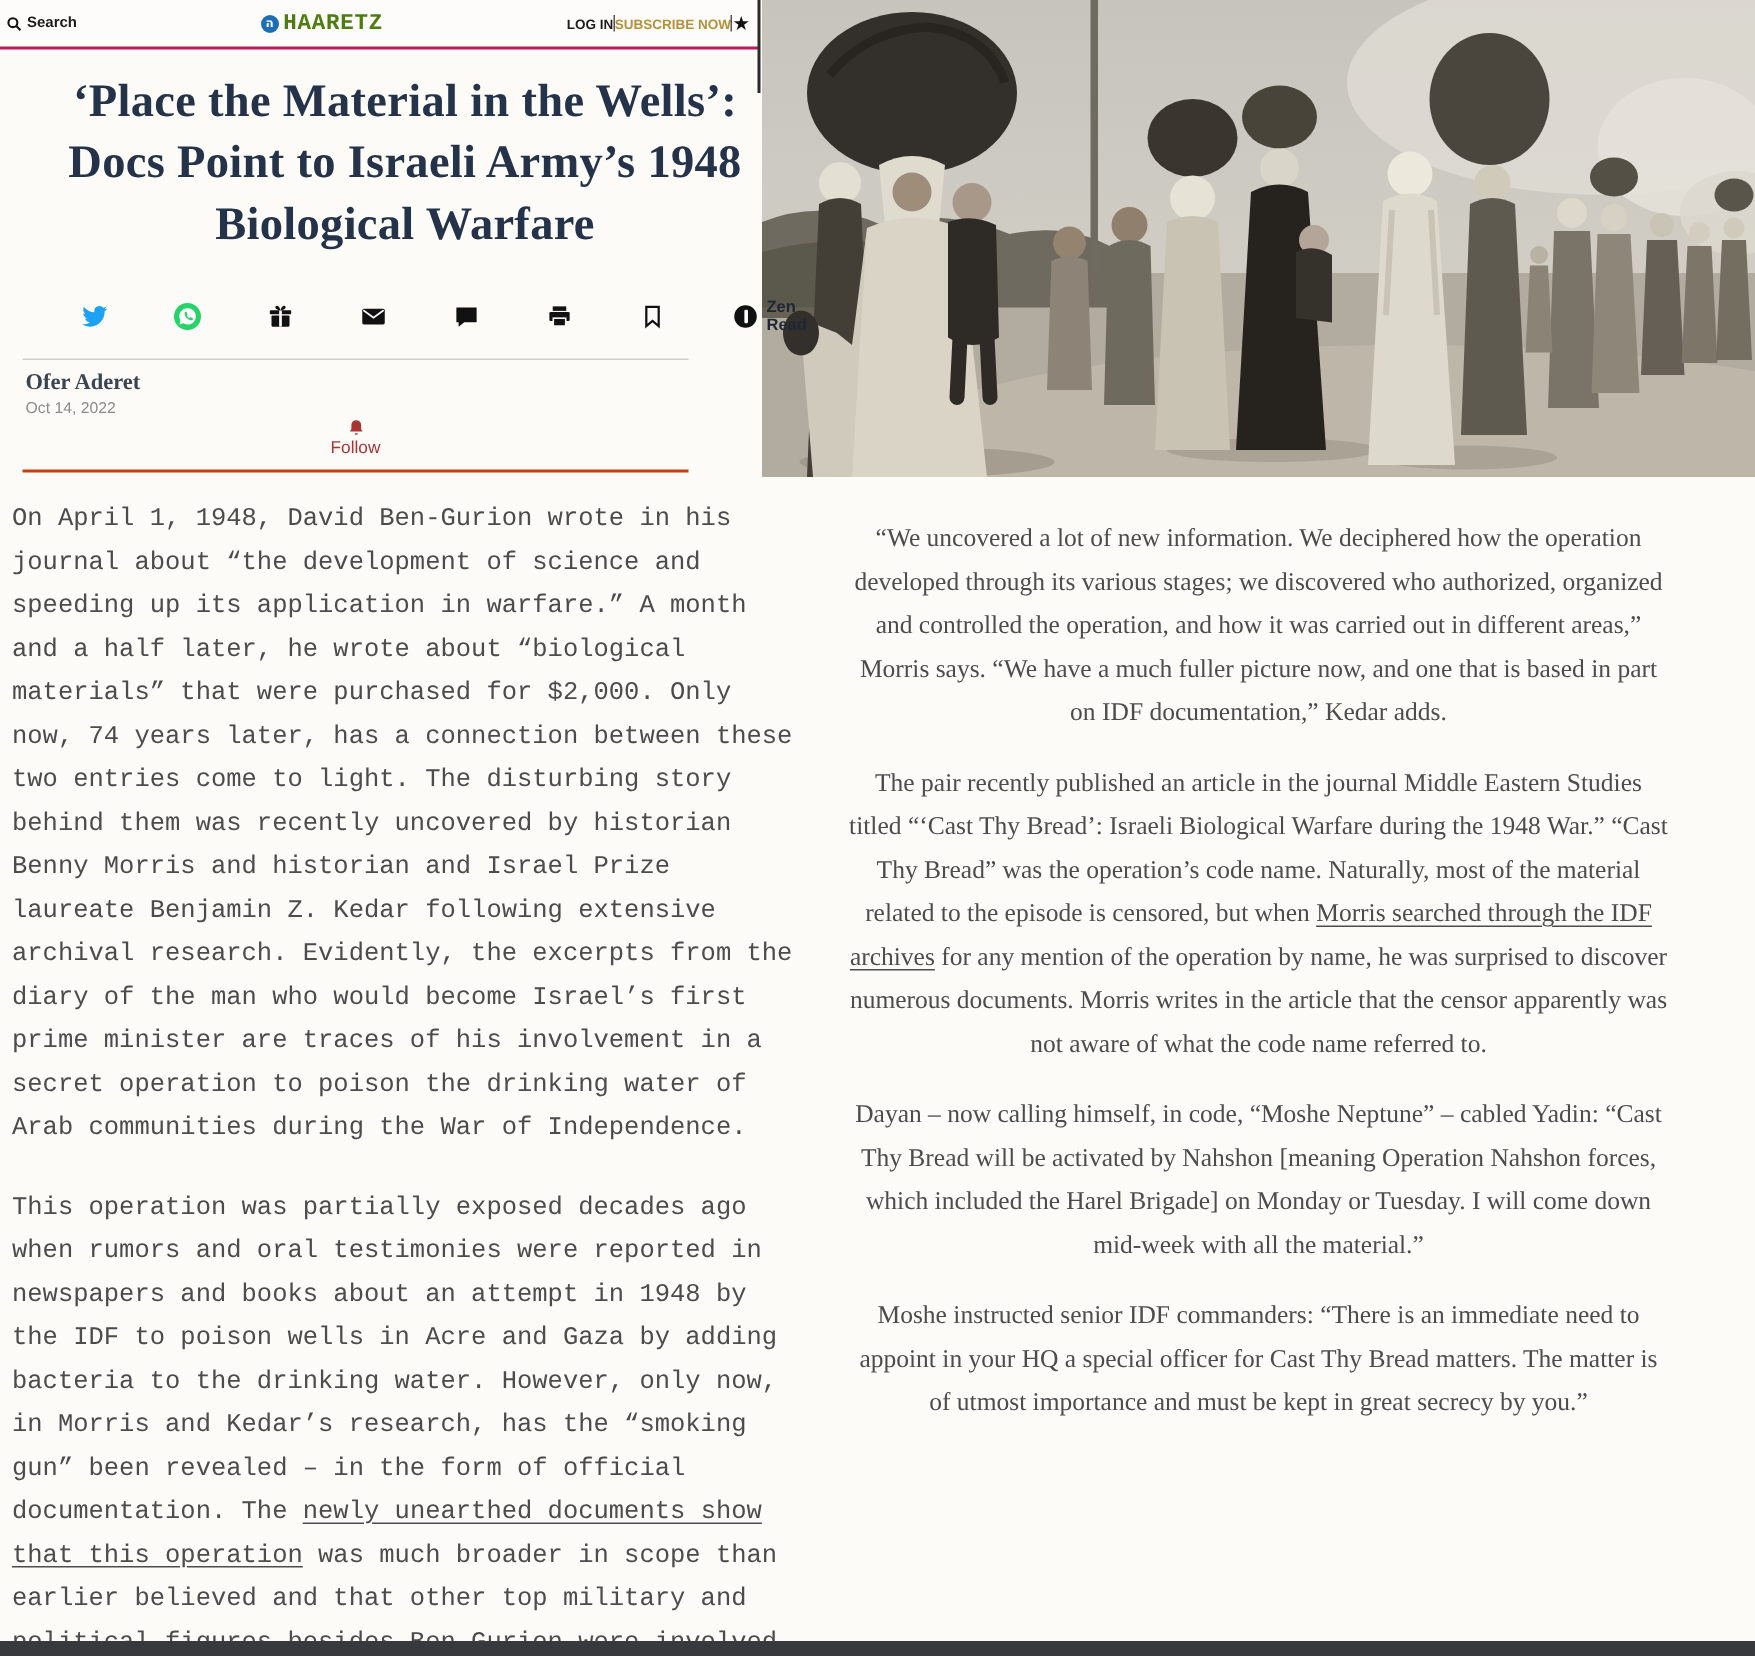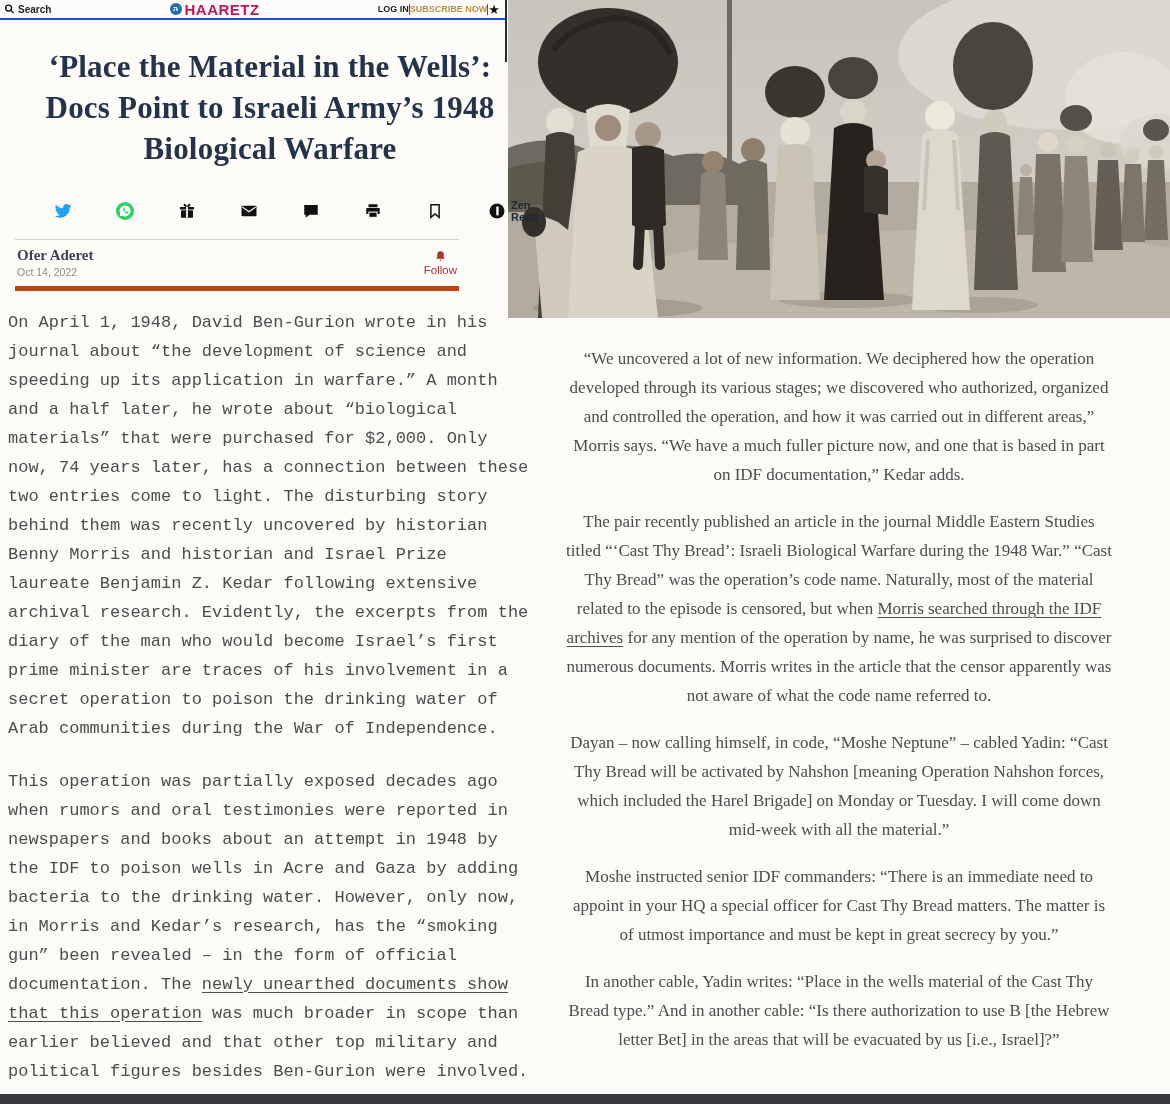--- a/index.html
+++ b/index.html
@@ -4,36 +4,36 @@
 <style>
   * { margin:0; padding:0; box-sizing:border-box; }
   html,body { background:#e9e7e2; }
   .page {
     position:relative; width:1170px; height:1104px; margin:0 auto;
     background:#fcfbf8; overflow:hidden;
     font-family:"Liberation Serif", serif;
   }
   
   .topnav {
-    position:absolute; left:0; top:0; width:506px; height:20px;
-    background:#fdfcfa; border-bottom:2px solid #1d4ed8;
+    position:absolute; left:0; top:0; width:506px; height:33px;
+    background:#fdfcfa; border-bottom:2px solid #be185d;
     display:flex; align-items:center; justify-content:space-between;
     font-family:"Liberation Sans", sans-serif; padding:0 6px 0 4px;
   }
   .nav-divider-v {
     position:absolute; left:505px; top:0; width:2px; height:62px; background:#2b2b2b;
   }
   .search-btn { display:flex; align-items:center; gap:3px; font-size:10px; font-weight:700; color:#1c1c1c; cursor:pointer; }
   .logo { display:flex; align-items:center; gap:3px; cursor:pointer; }
   .logo-mark {
     width:12px; height:12px; border-radius:50%; background:var(--logo-blue,#1d6fb5);
     color:#fff; font-size:8px; line-height:12px; text-align:center; font-weight:700;
     font-family:"DejaVu Sans", sans-serif;
   }
-  .logo-text { font-family:Liberation Sans, sans-serif; font-weight:700; font-size:15px; letter-spacing:.5px; color:#be185d; }
+  .logo-text { font-family:Liberation Mono, monospace; font-weight:700; font-size:15px; letter-spacing:.5px; color:#4d7c0f; }
   .account { display:flex; align-items:center; gap:0; }
   .login { font-size:9px; font-weight:700; color:#1c1c1c; cursor:pointer; }
   .subscribe { font-size:9px; font-weight:700; color:var(--subscribe-gold,#b5913b); cursor:pointer; }
   .vbar { width:1px; height:11px; background:#555; }
   .star-icon { font-size:13px; color:#111; line-height:1; cursor:pointer; }
 
   
   .photo {
     position:absolute; left:508px; top:0; width:662px; height:318px; background:#c9c6bf;
   }
@@ -54,22 +54,22 @@
   .share-row {
     margin:30px 0 0 46px; width:376px;
     display:flex; align-items:center; justify-content:space-between;gap:44px;
   }
   .share-ic { width:18px; height:18px; display:inline-flex; align-items:center; justify-content:center; cursor:pointer; }
   .share-ic svg { width:18px; height:18px; }
   .zen { display:flex; align-items:center; gap:5px; cursor:pointer; }
   .zen-label { font-family:"Liberation Sans", sans-serif; font-size:11px; font-weight:700; color:#1e2733; }
   .byline-box {
     margin:16px 0 0 7px; width:444px;
-    border-top:1px solid #d2d0cc; border-bottom:5px solid #c2410c;
-    padding:7px 2px 8px; display:flex; justify-content:space-between; align-items:center;
+    border-top:1px solid #d2d0cc; border-bottom:2px solid #c2410c;
+    padding:7px 2px 8px; display:flex; justify-content:space-between; flex-direction:column;
   }
   .author { font-size:15px; font-weight:700; color:#3b4450; }
   .date { font-family:"Liberation Sans", sans-serif; font-size:10.5px; color:#8b8b89; margin-top:2px; }
   .follow { text-align:center; cursor:pointer; }
   .bell svg { width:13px; height:14px; display:block; margin:0 auto; }
   .follow-label { font-family:Liberation Sans, sans-serif; font-size:11.5px; color:var(--follow-red,#a83434); margin-top:1px; }
 
   .bodycol { font-size:17px; line-height:29px; color:var(--body-text,#4c4c4c); }
   .leftbody { margin-top:17px; width:524px; }
   .leftbody p { margin-bottom:24px;font-family:Liberation Mono, monospace; }
@@ -265,18 +265,17 @@
         <p>On April 1, 1948, David Ben-Gurion wrote in his journal about “the development of science and speeding up its application in warfare.” A month and a half later, he wrote about “biological materials” that were purchased for $2,000. Only now, 74 years later, has a connection between these two entries come to light. The disturbing story behind them was recently uncovered by historian Benny Morris and historian and Israel Prize laureate Benjamin Z. Kedar following extensive archival research. Evidently, the excerpts from the diary of the man who would become Israel’s first prime minister are traces of his involvement in a secret operation to poison the drinking water of Arab communities during the War of Independence.</p>
         <p>This operation was partially exposed decades ago when rumors and oral testimonies were reported in newspapers and books about an attempt in 1948 by the IDF to poison wells in Acre and Gaza by adding bacteria to the drinking water. However, only now, in Morris and Kedar’s research, has the “smoking gun” been revealed – in the form of official documentation. The <a class="body-link">newly unearthed documents show that this operation</a> was much broader in scope than earlier believed and that other top military and political figures besides Ben-Gurion were involved.</p>
       </div>
   </div>
 
   <div class="bodycol rightcol" id="right-body">
       <p>“We uncovered a lot of new information. We deciphered how the operation developed through its various stages; we discovered who authorized, organized and controlled the operation, and how it was carried out in different areas,” Morris says. “We have a much fuller picture now, and one that is based in part on IDF documentation,” Kedar adds.</p>
       <p>The pair recently published an article in the journal Middle Eastern Studies titled “‘Cast Thy Bread’: Israeli Biological Warfare during the 1948 War.” “Cast Thy Bread” was the operation’s code name. Naturally, most of the material related to the episode is censored, but when <a class="body-link">Morris searched through the IDF archives</a> for any mention of the operation by name, he was surprised to discover numerous documents. Morris writes in the article that the censor apparently was not aware of what the code name referred to.</p>
       <p>Dayan – now calling himself, in code, “Moshe Neptune” – cabled Yadin: “Cast Thy Bread will be activated by Nahshon [meaning Operation Nahshon forces, which included the Harel Brigade] on Monday or Tuesday. I will come down mid-week with all the material.”</p>
       <p>Moshe instructed senior IDF commanders: “There is an immediate need to appoint in your HQ a special officer for Cast Thy Bread matters. The matter is of utmost importance and must be kept in great secrecy by you.”</p>
-      <p>In another cable, Yadin writes: “Place in the wells material of the Cast Thy Bread type.” And in another cable: “Is there authorization to use B [the Hebrew letter Bet] in the areas that will be evacuated by us [i.e., Israel]?”</p>
     </div>
 
   <div class="bottom-bar"></div>
 
 </div>
 
 </body></html>

